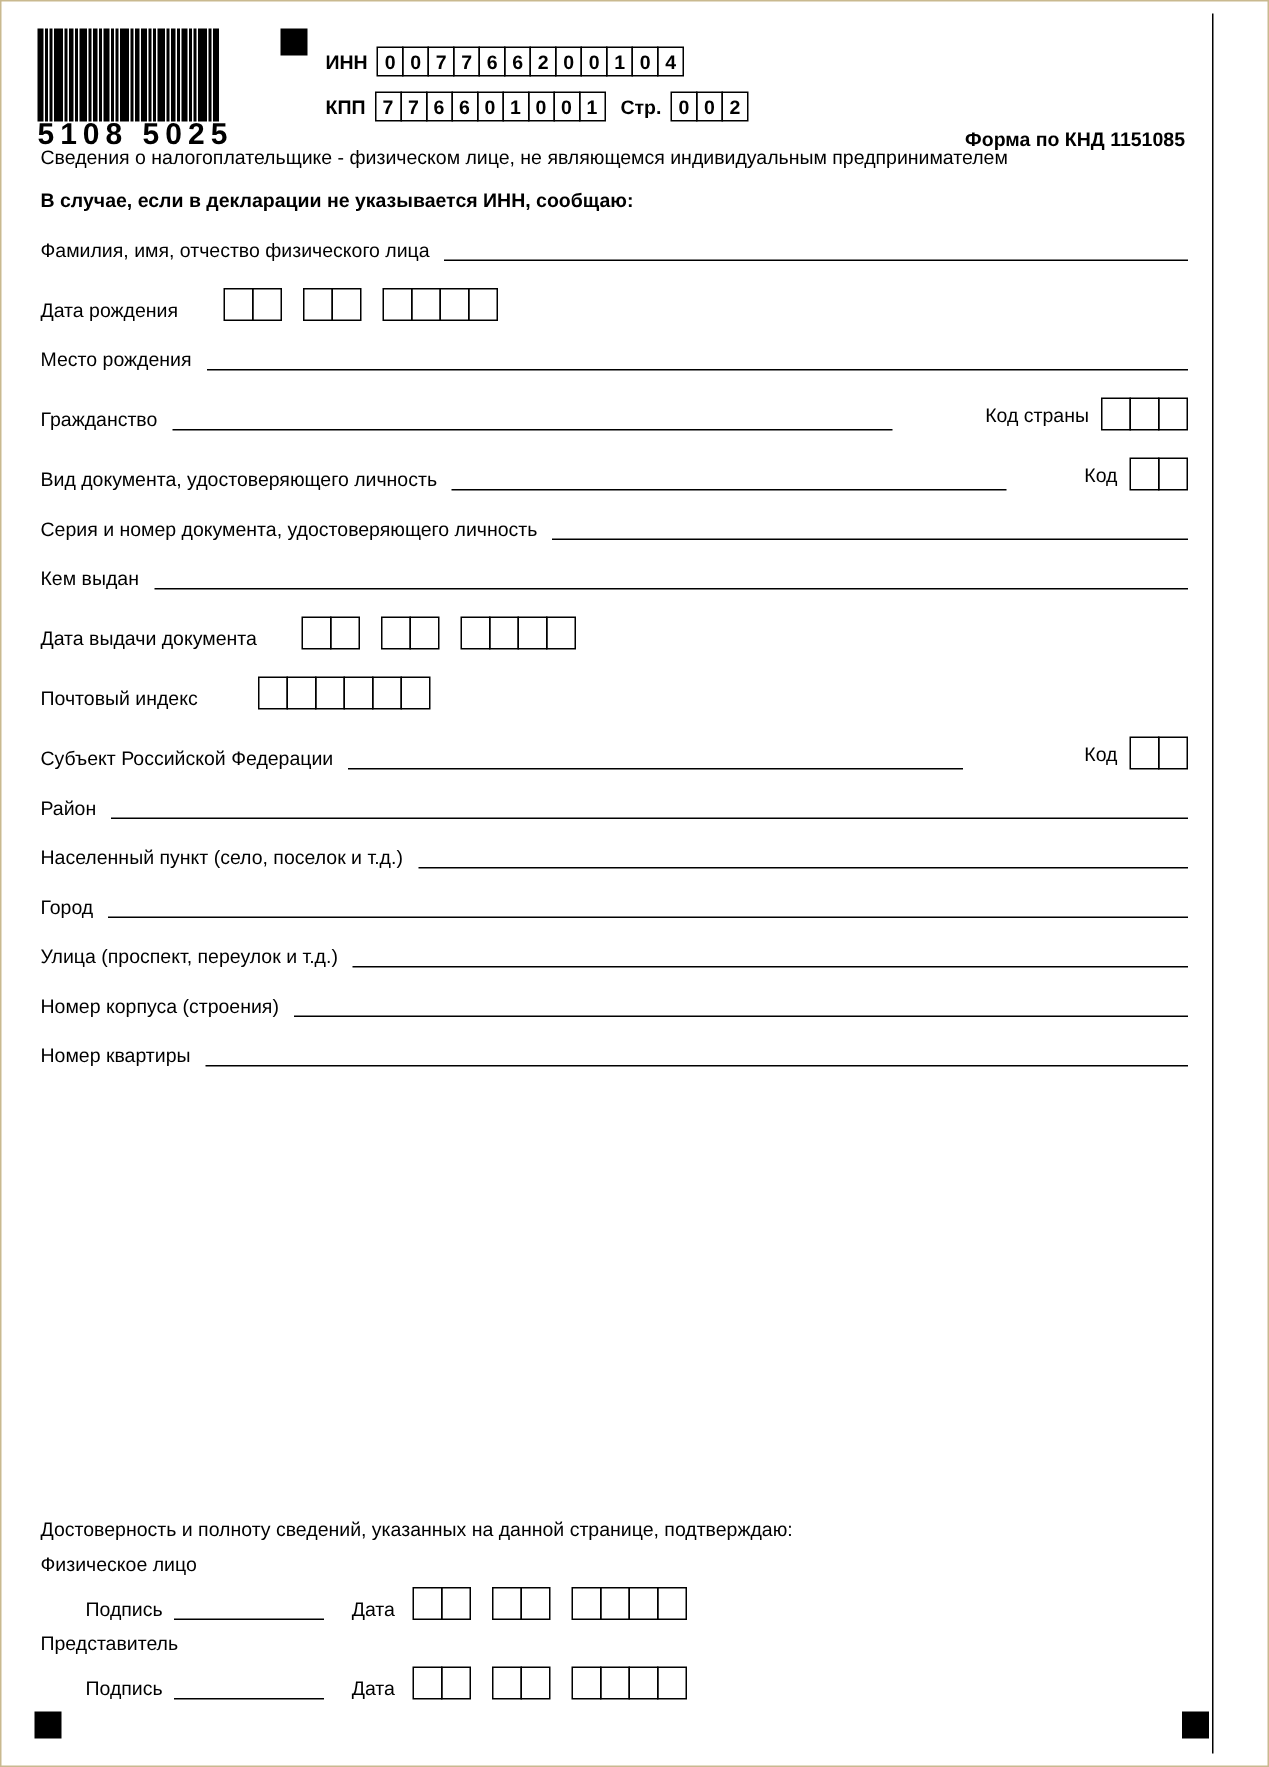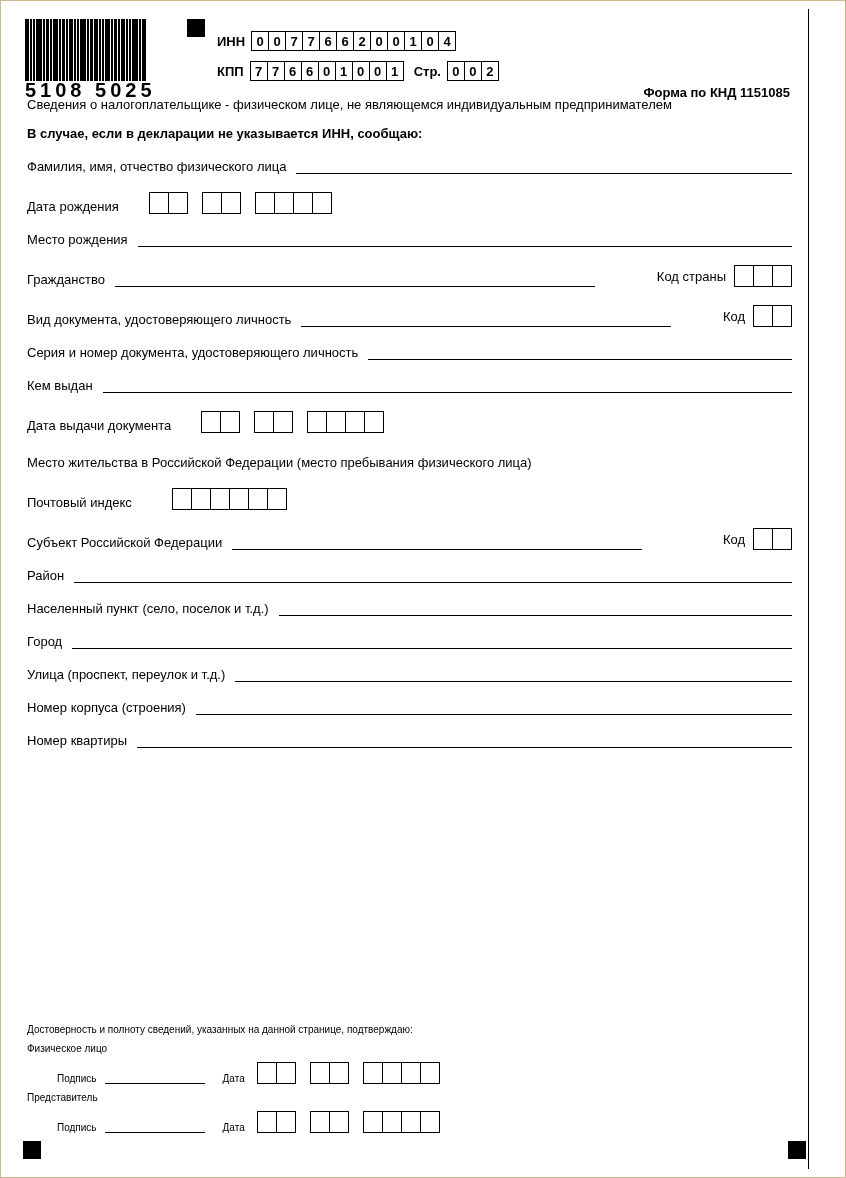--- a/index.html
+++ b/index.html
@@ -125,21 +125,21 @@
     align-items: center;
     margin-left: 12px;
     font-size: 13px;
   }
   .rightcode .text { margin-right: 8px; white-space: nowrap; }
   .footer {
     position: absolute;
     bottom: 36px;
     left: 16px;
     right: 16px;
-    font-size: 10px;
+    font-size: 13px;
   }
   .frow { display:flex; align-items:flex-end; margin-top:8px;text-align:right; }
   .frow .pad { width: 30px; }
   .frow .sl { width: 100px; border-bottom:1px solid #000; height:14px; margin: 0 18px 0 8px; }
 </style>
 </head>
 <body>
 
 <div class="page">
   <div class="inner">
@@ -307,23 +307,20 @@
           </div>
         <div class="dcells">
             <div class="rcell"></div>
             <div class="rcell"></div>
             <div class="rcell"></div>
             <div class="rcell"></div>
           </div>
       </div>
     </div>
 
-    <div class="line" style="margin-top:22px">
-      <span class="text">Место жительства в Российской Федерации (место пребывания физического лица)</span>
-    </div>
 
     <div class="line">
       <span class="text">Почтовый индекс</span>
       <div class="dgrp" style="margin-left:30px">
         <div class="dcells">
           <div class="rcell"></div>
             <div class="rcell"></div>
             <div class="rcell"></div>
             <div class="rcell"></div>
             <div class="rcell"></div>

